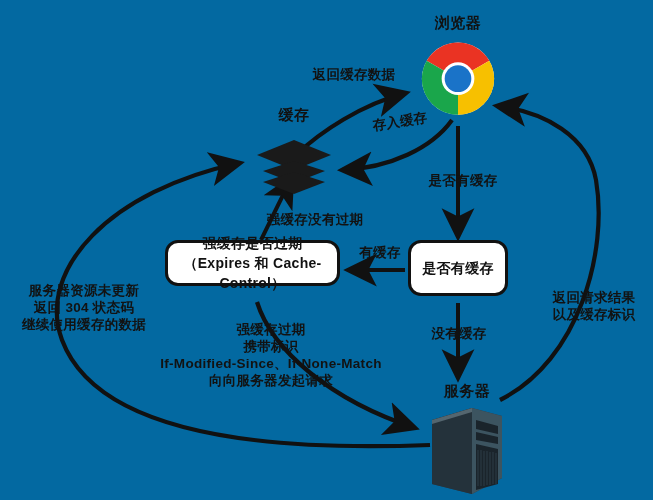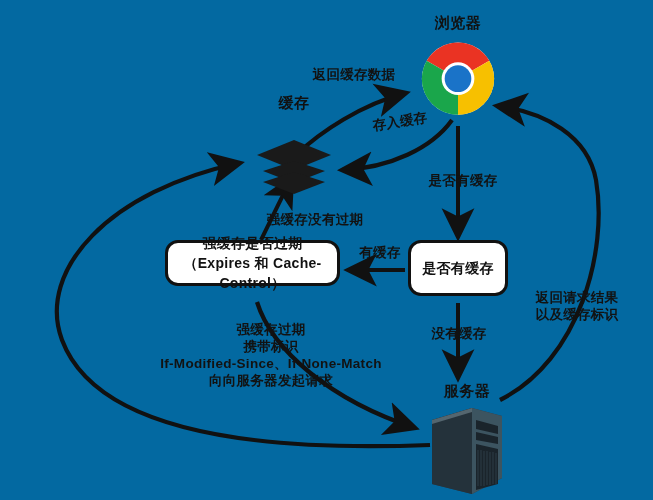--- a/index.html
+++ b/index.html
@@ -109,21 +109,21 @@
   <div class="node-label" style="left:399px; top:14px; width:118px;">浏览器</div>
 
   <div class="icon-holder" style="left:255px; top:138px; width:78px; height:58px;">
     <svg width="78" height="58" viewBox="0 0 78 58">
       <polygon points="39,2 76,17 39,32 2,17" fill="#1a1a1a"></polygon>
       <polygon points="39,23 70,33 39,45 8,33" fill="#1a1a1a"></polygon>
       <polygon points="39,34 70,44 39,56 8,44" fill="#1a1a1a"></polygon>
       <polygon points="39,20 72,30 39,42 6,30" fill="#ffffff" opacity="0"></polygon>
     </svg>
   </div>
-  <div class="node-label" style="left:244px; top:94px; width:100px;">缓存</div>
+  <div class="node-label" style="left:244px; top:106px; width:100px;">缓存</div>
 
   <div class="icon-holder" style="left:428px; top:406px; width:80px; height:90px;">
     <svg width="80" height="90" viewBox="0 0 80 90">
       <polygon points="4,14 44,2 74,10 74,72 44,88 4,78" fill="#2b3a44"></polygon>
       <polygon points="4,14 44,2 44,88 4,78" fill="#24323b"></polygon>
       <polygon points="44,2 74,10 74,72 44,88" fill="#3c5460"></polygon>
       <polygon points="48,14 70,20 70,28 48,23" fill="#1a242b"></polygon>
       <polygon points="48,26 70,31 70,38 48,34" fill="#1a242b"></polygon>
       <polygon points="48,38 70,43 70,78 48,84" fill="#1a242b"></polygon>
       <g stroke="#33454f" stroke-width="0.8">
@@ -163,19 +163,24 @@
 
   <div class="edge-label" style="left:250px; top:211px; width:130px;">强缓存没有过期</div>
 
   <div class="edge-label" style="left:151px; top:321px; width:240px;">
     <div>强缓存过期</div>
     <div>携带标识</div>
     <div>If-Modified-Since、If-None-Match</div>
     <div>向向服务器发起请求</div>
   </div>
 
+  <div class="edge-label" style="left:4px; top:282px; width:160px;">
+    <div>服务器资源未更新</div>
+    <div>返回 304 状态码</div>
+    <div>继续使用缓存的数据</div>
+  </div>
 
-  <div class="edge-label" style="left:521px; top:289px; width:112px;">
+  <div class="edge-label" style="left:538px; top:289px; width:112px;">
     <div>返回请求结果</div>
     <div>以及缓存标识</div>
   </div>
 
 </div>
 
 </body></html>

